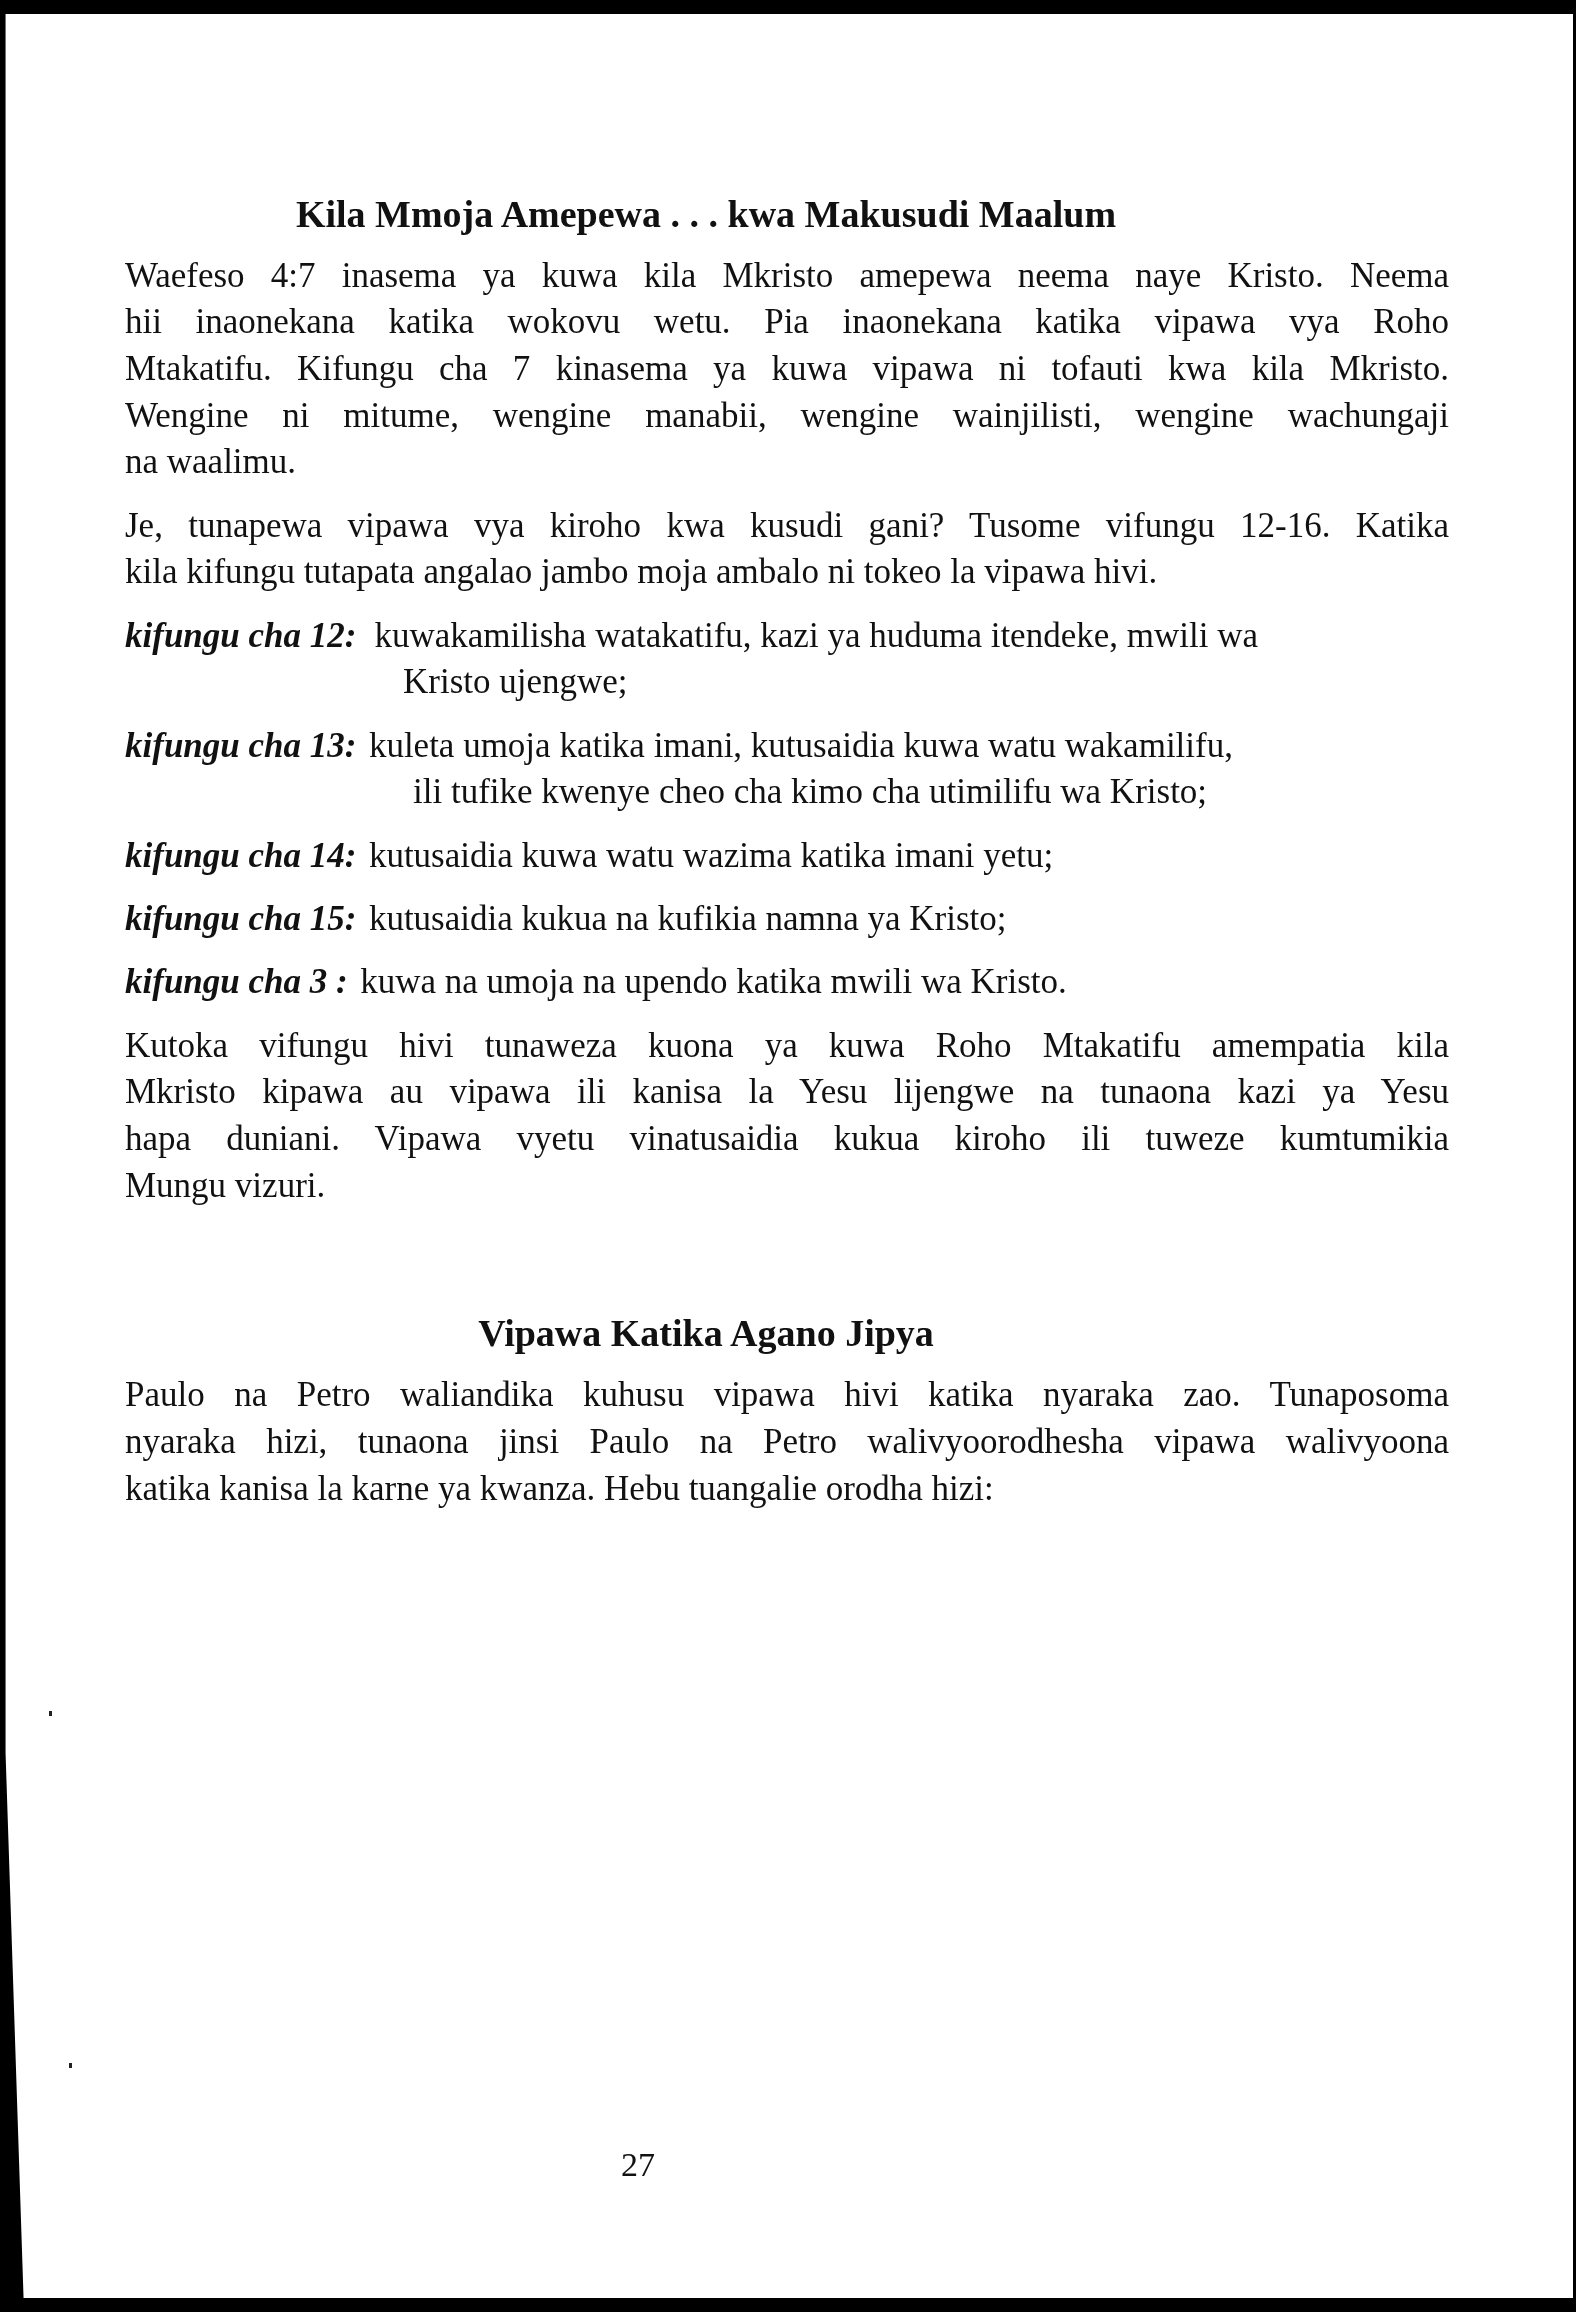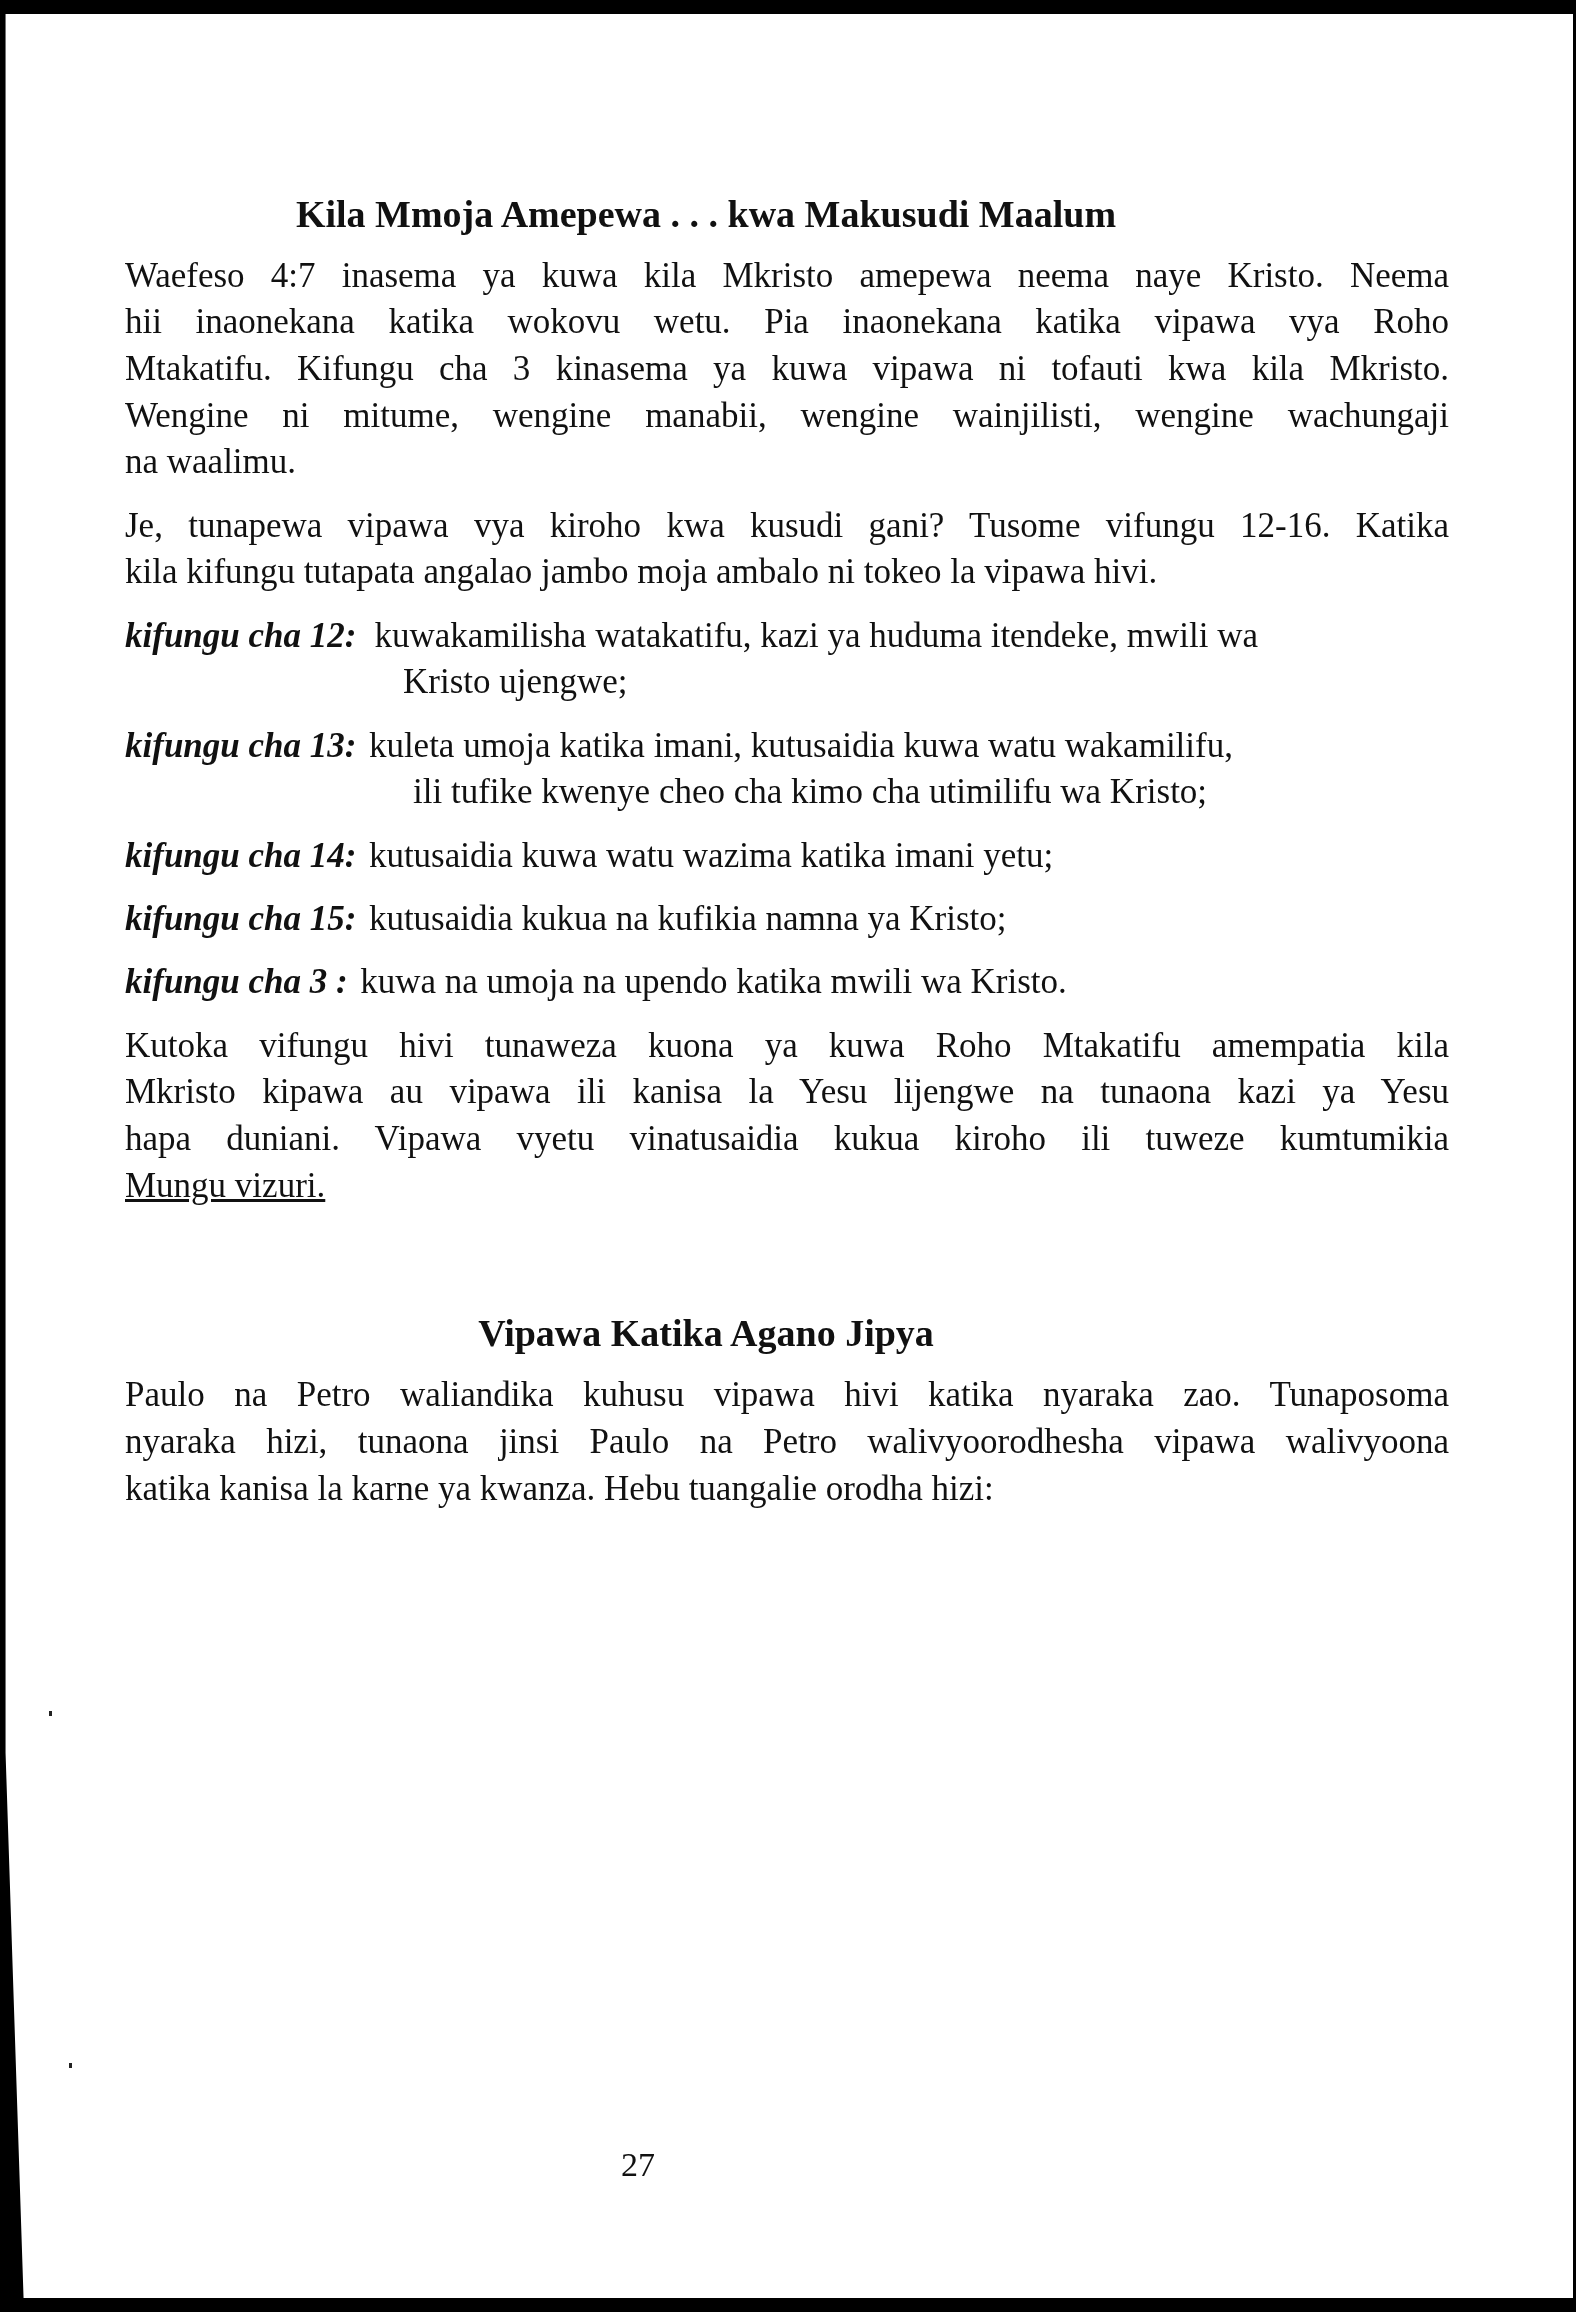--- a/index.html
+++ b/index.html
@@ -38,21 +38,21 @@
 <div class="edge edge-right"></div>
 <svg class="edge-left-svg" viewBox="0 0 40 2481" preserveAspectRatio="none">
   <polygon points="0,0 6,0 6,1880 26,2481 0,2481" fill="#000"></polygon>
 </svg>
 
 <div class="heading" style="top:191px;">Kila Mmoja Amepewa . . . kwa Makusudi Maalum</div>
 
 <div>
   <div class="line just" style="top:252px;">Waefeso 4:7 inasema ya kuwa kila Mkristo amepewa neema naye Kristo.  Neema</div>
   <div class="line just" style="top:298px;">hii inaonekana katika wokovu wetu.  Pia inaonekana katika vipawa vya Roho</div>
-  <div class="line just" style="top:345px;">Mtakatifu. Kifungu cha 3 kinasema ya kuwa vipawa ni tofauti kwa kila Mkristo.</div>
+  <div class="line just" style="top:345px;">Mtakatifu. Kifungu cha 7 kinasema ya kuwa vipawa ni tofauti kwa kila Mkristo.</div>
   <div class="line just" style="top:392px;">Wengine ni mitume, wengine manabii, wengine wainjilisti, wengine wachungaji</div>
   <div class="line" style="top:438px;">na waalimu.</div>
 </div>
 
 <div>
   <div class="line just" style="top:502px;">Je, tunapewa vipawa vya kiroho kwa kusudi gani?  Tusome vifungu 12-16.  Katika</div>
   <div class="line" style="top:548px;">kila kifungu tutapata angalao jambo moja ambalo ni tokeo la vipawa hivi.</div>
 </div>
 
 <div>
@@ -91,21 +91,21 @@
       <span class="label">kifungu cha 3 :</span>
       <span style="margin-left:3.7px;">kuwa na umoja na  upendo katika mwili wa Kristo.</span>
     </div>
   </div>
 </div>
 
 <div>
   <div class="line just" style="top:1022px;">Kutoka vifungu hivi tunaweza kuona ya kuwa Roho Mtakatifu amempatia kila</div>
   <div class="line just" style="top:1068px;">Mkristo kipawa au vipawa ili kanisa la Yesu lijengwe na tunaona kazi ya Yesu</div>
   <div class="line just" style="top:1115px;">hapa duniani.  Vipawa vyetu vinatusaidia kukua kiroho ili tuweze kumtumikia</div>
-  <div class="line" style="top:1162px;text-decoration:underline;">Mungu vizuri.</div>
+  <div class="line" style="top:1162px;">Mungu vizuri.</div>
 </div>
 
 <div class="heading" style="top:1310px;">Vipawa Katika Agano Jipya</div>
 
 <div>
   <div class="line just" style="top:1371px;font-family:Liberation Serif, serif;">Paulo na Petro waliandika kuhusu vipawa hivi katika nyaraka zao.  Tunaposoma</div>
   <div class="line just" style="top:1418px;">nyaraka hizi, tunaona jinsi Paulo na Petro walivyoorodhesha vipawa walivyoona</div>
   <div class="line" style="top:1465px;">katika kanisa la karne ya kwanza.  Hebu tuangalie orodha hizi:</div>
 </div>
 

